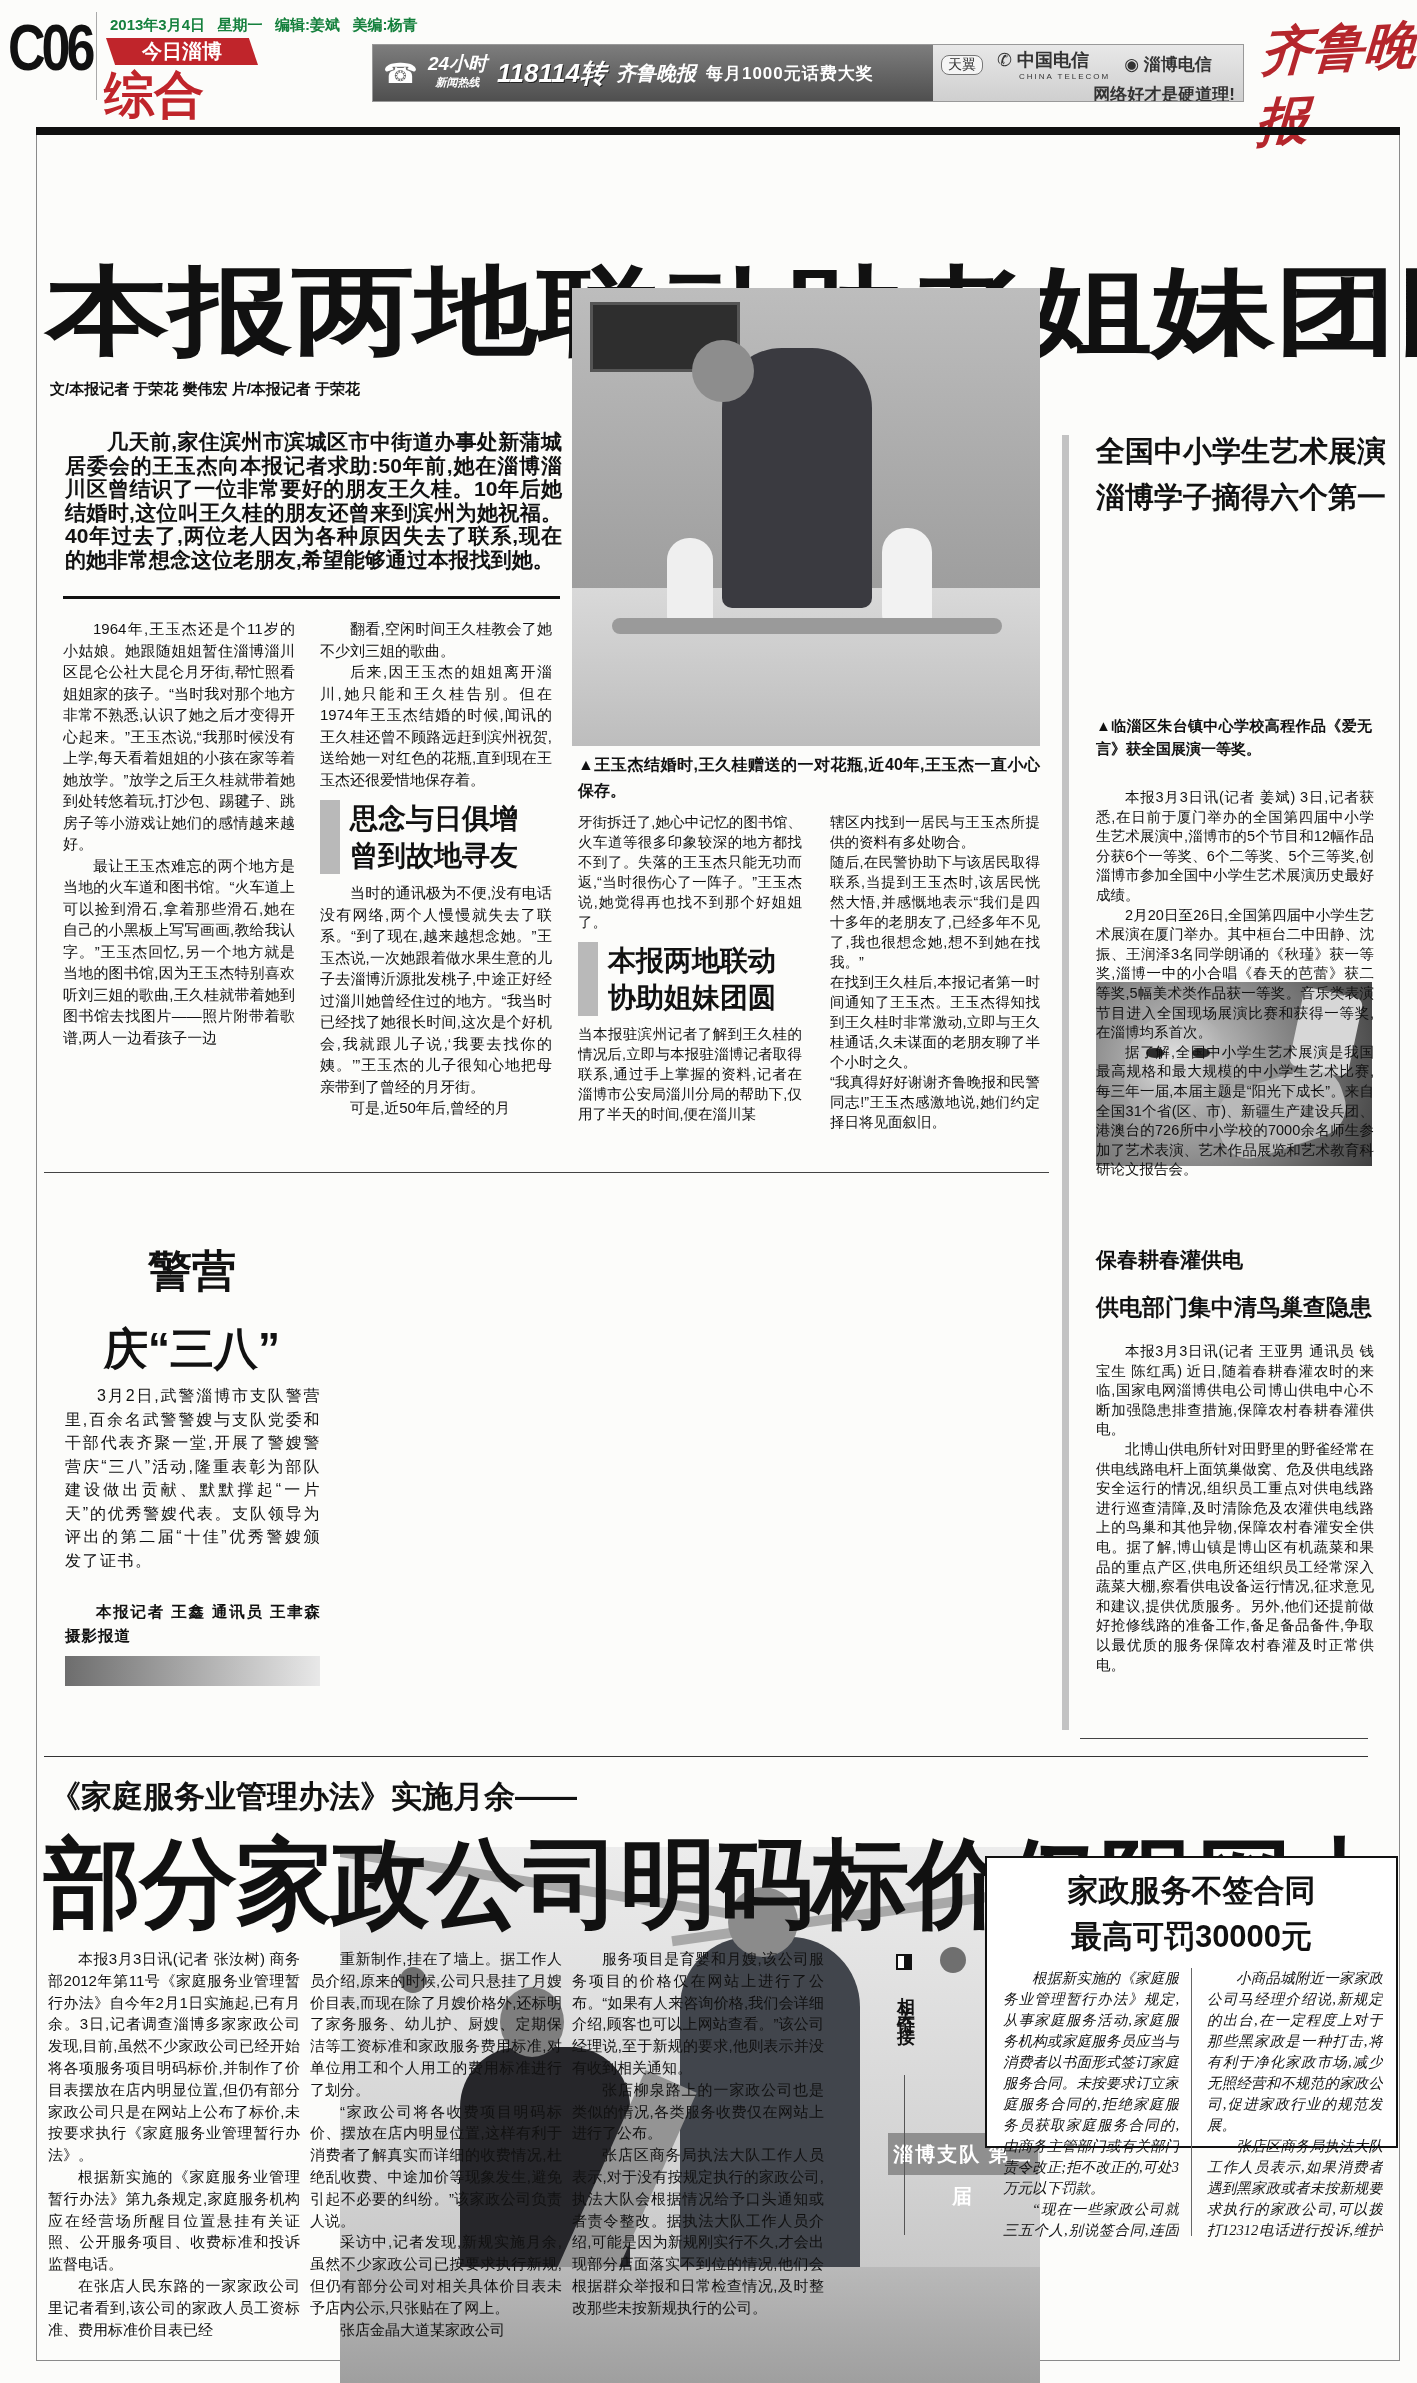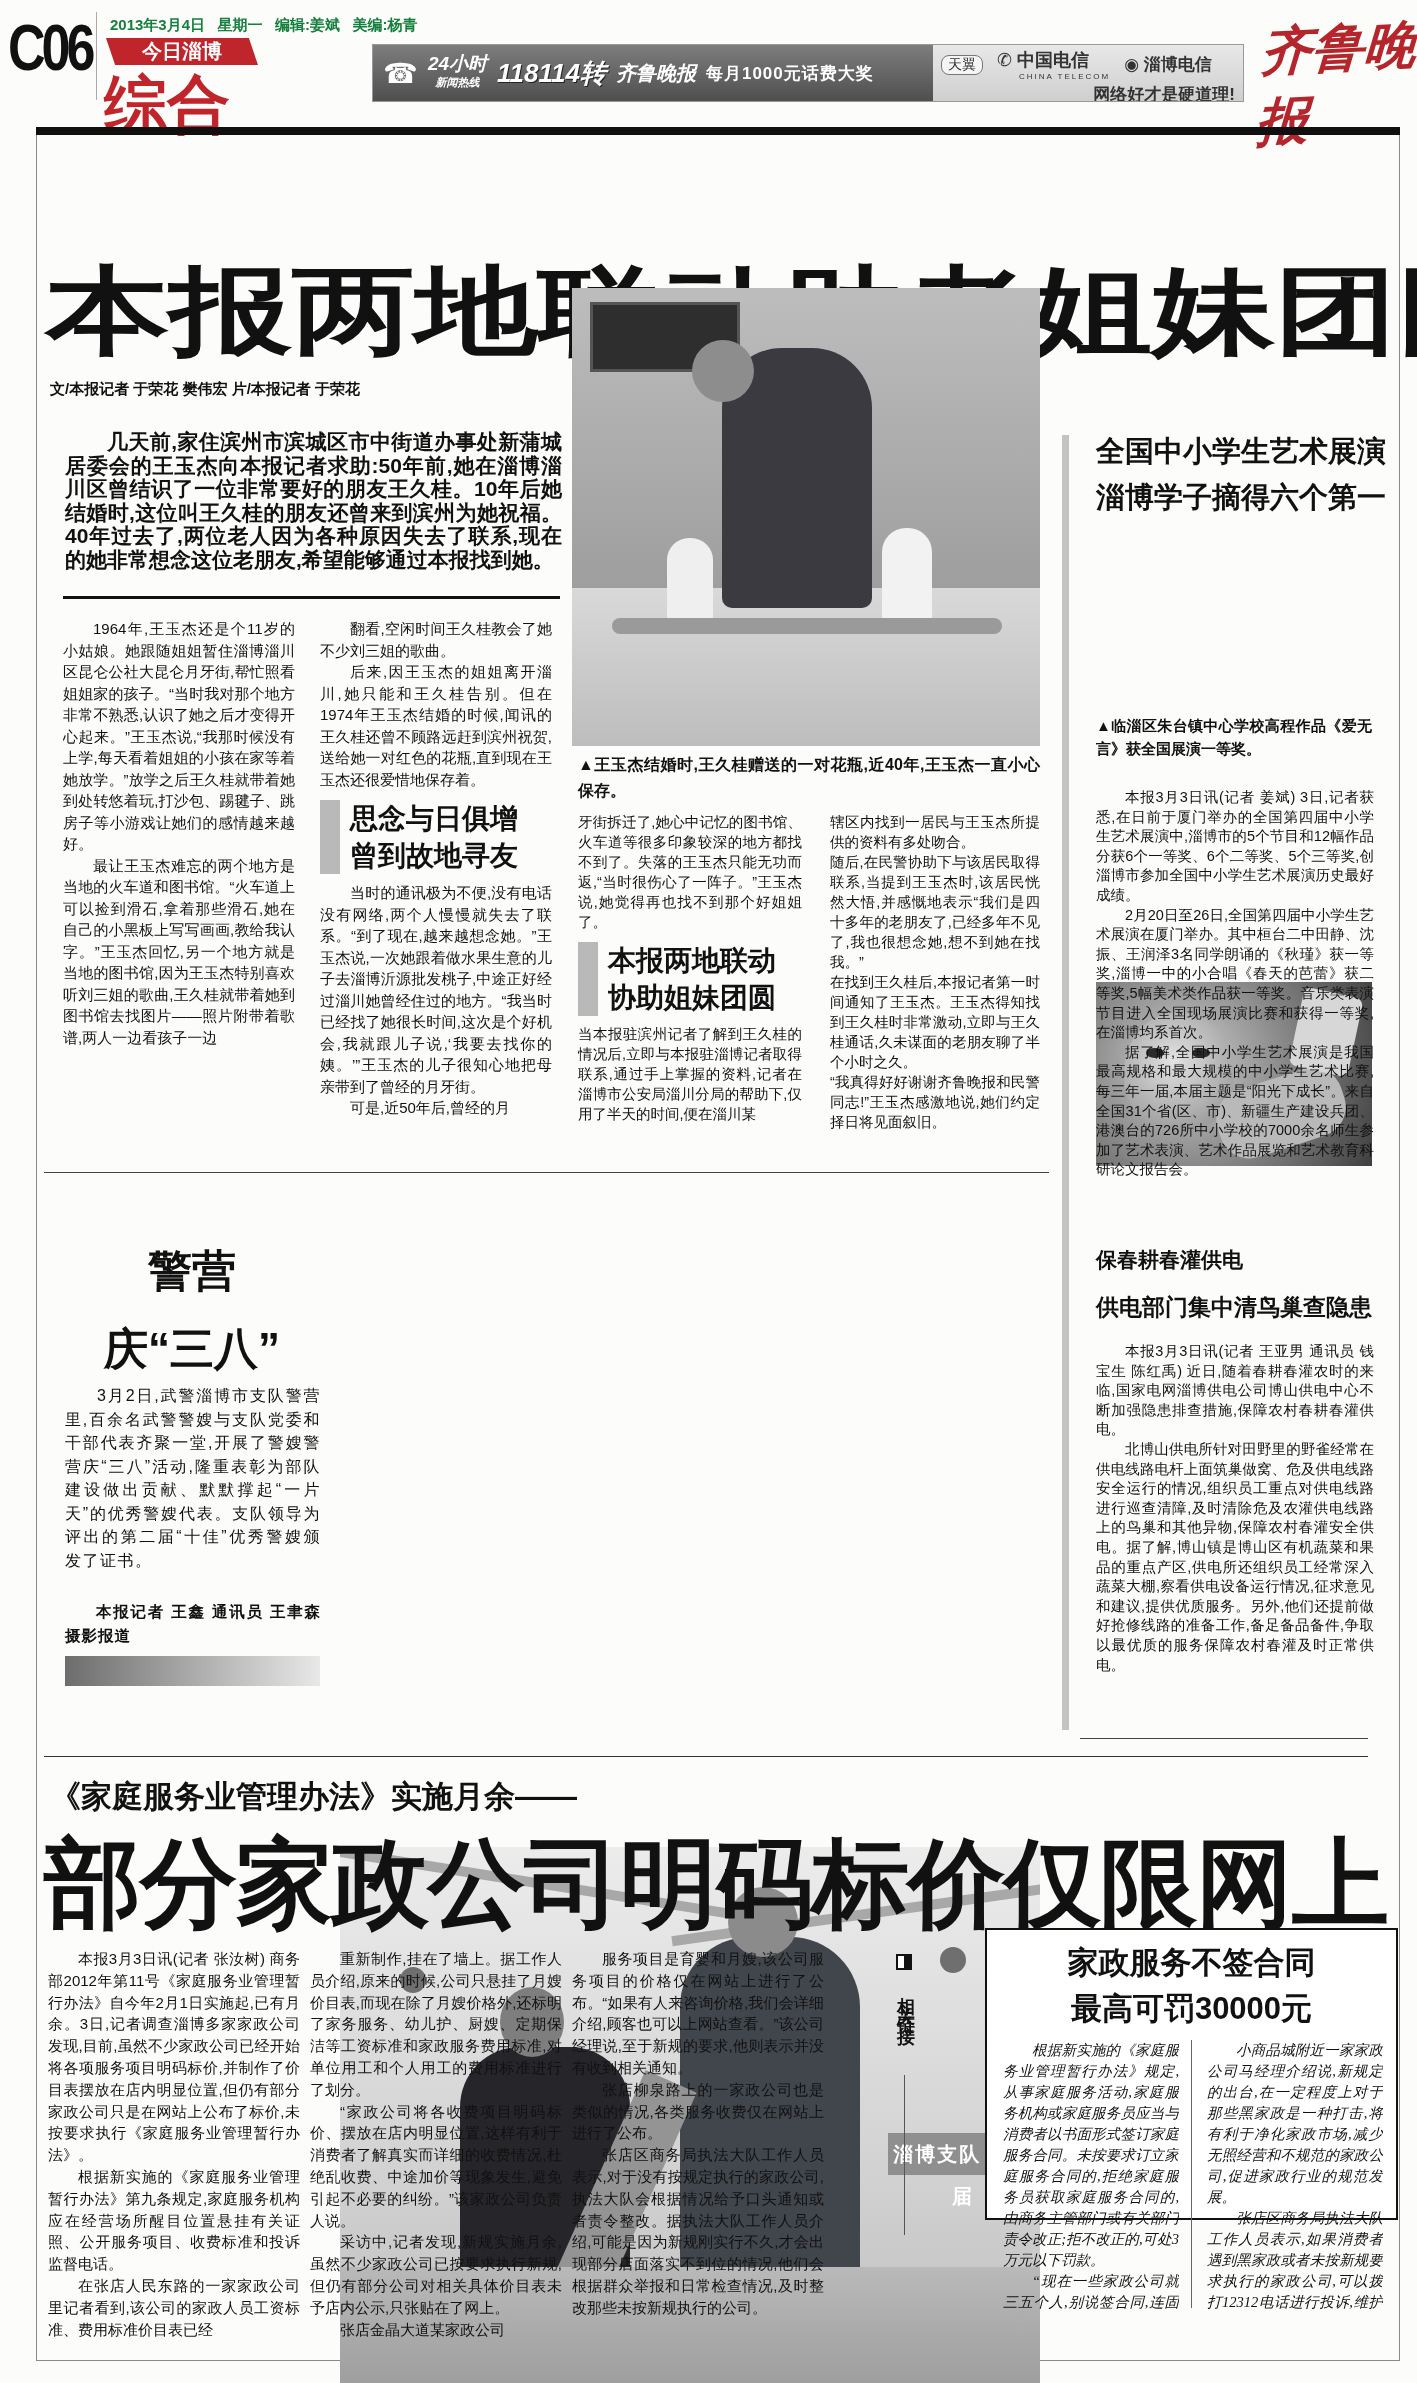--- a/index.html
+++ b/index.html
@@ -8,21 +8,21 @@
   #page { position:relative; width:1417px; height:2383px; background:#fcfcfa; margin:0 auto; overflow:hidden; }
   .abs { position:absolute; }
   .red { color:#c0252b; }
   .jt { text-align:justify; text-justify:inter-ideograph; }
   .col p { margin:0; text-indent:2em; }
   .clip { overflow:hidden; }
   
   .c06 { font-weight:900; font-size:52px; letter-spacing:-4px; transform:scaleY(1.25); transform-origin:top left; }
   .dateline { font-size:15px; font-weight:bold; color:#15803d; }
   .badge { background:#c0252b; color:#fff; font-weight:bold; font-size:20px; text-align:center; line-height:27px; clip-path:polygon(0 0, 94% 0, 100% 100%, 6% 100%); }
-  .sect { font-size:63px; font-weight:900; }
+  .sect { font-size:50px; font-weight:900; }
   .brand { font-family:"Liberation Serif","DejaVu Serif",serif; font-style:italic; font-weight:bold; font-size:52px; color:#b5262c; transform:rotate(-3deg) skewX(-6deg); }
   .ad { display:flex; border:1px solid #999; overflow:hidden; }
   .ad-dark { background:linear-gradient(180deg,#7d7d7d,#4f4f4f); color:#fff; display:flex; align-items:center; gap:10px; padding:0 10px; width:560px; }
   .ad-light { background:linear-gradient(180deg,#e8e8e8,#cfcfcf); flex:1; padding:3px 8px; color:#333; position:relative; }
   .blackbar { background:#101010; }
   .frame { border:1px solid #8a8a8a; }
   
   .kicker { font-size:42px; font-weight:bold; letter-spacing:1px; }
   .bigheadline { font-size:96px; font-weight:900; white-space:nowrap; transform:scaleX(1.28); transform-origin:left center; letter-spacing:0px; }
   .byline { font-size:15px; font-weight:bold; }
@@ -238,21 +238,21 @@
   <div class="abs col jt clip" style="left:572px; top:1948px; width:252px; height:408px; line-height:21.8px;">
     <p>服务项目是育婴和月嫂,该公司服务项目的价格仅在网站上进行了公布。“如果有人来咨询价格,我们会详细介绍,顾客也可以上网站查看。”该公司经理说,至于新规的要求,他则表示并没有收到相关通知。</p>
     <p>张店柳泉路上的一家政公司也是类似的情况,各类服务收费仅在网站上进行了公布。</p>
     <p>张店区商务局执法大队工作人员表示,对于没有按规定执行的家政公司,执法大队会根据情况给予口头通知或者责令整改。据执法大队工作人员介绍,可能是因为新规刚实行不久,才会出现部分店面落实不到位的情况,他们会根据群众举报和日常检查情况,及时整改那些未按新规执行的公司。</p>
   </div>
 
   <div class="abs rel-icon" style="left:896px; top:1954px;"></div>
   <div class="abs rel-label" style="left:894px; top:1982px; height:180px;">相关链接</div>
   <div class="abs vline" style="left:904px; top:2075px; width:1px; height:160px;"></div>
 
-  <div class="abs box" style="left:985px; top:1928px; width:413px; height:292px;">
+  <div class="abs box" style="left:985px; top:1856px; width:413px; height:292px;">
     <div class="box-title" style="margin-top:12px;">家政服务不签合同</div>
     <div class="box-title" style="margin-top:4px;">最高可罚30000元</div>
     <div style="position:absolute; left:204px; top:110px; width:1px; height:268px; background:#666;"></div>
     <div class="box-col jt clip" style="position:absolute; left:16px; top:110px; width:176px; height:272px;">
       <p>根据新实施的《家庭服务业管理暂行办法》规定,从事家庭服务活动,家庭服务机构或家庭服务员应当与消费者以书面形式签订家庭服务合同。未按要求订立家庭服务合同的,拒绝家庭服务员获取家庭服务合同的,由商务主管部门或有关部门责令改正;拒不改正的,可处3万元以下罚款。</p>
       <p>“现在一些家政公司就三五个人,别说签合同,连固定的员工都没有。”张店义乌</p>
     </div>
     <div class="box-col jt clip" style="position:absolute; left:220px; top:110px; width:176px; height:272px;">
       <p>小商品城附近一家家政公司马经理介绍说,新规定的出台,在一定程度上对于那些黑家政是一种打击,将有利于净化家政市场,减少无照经营和不规范的家政公司,促进家政行业的规范发展。</p>
       <p>张店区商务局执法大队工作人员表示,如果消费者遇到黑家政或者未按新规要求执行的家政公司,可以拨打12312电话进行投诉,维护自身合法权益。</p>

